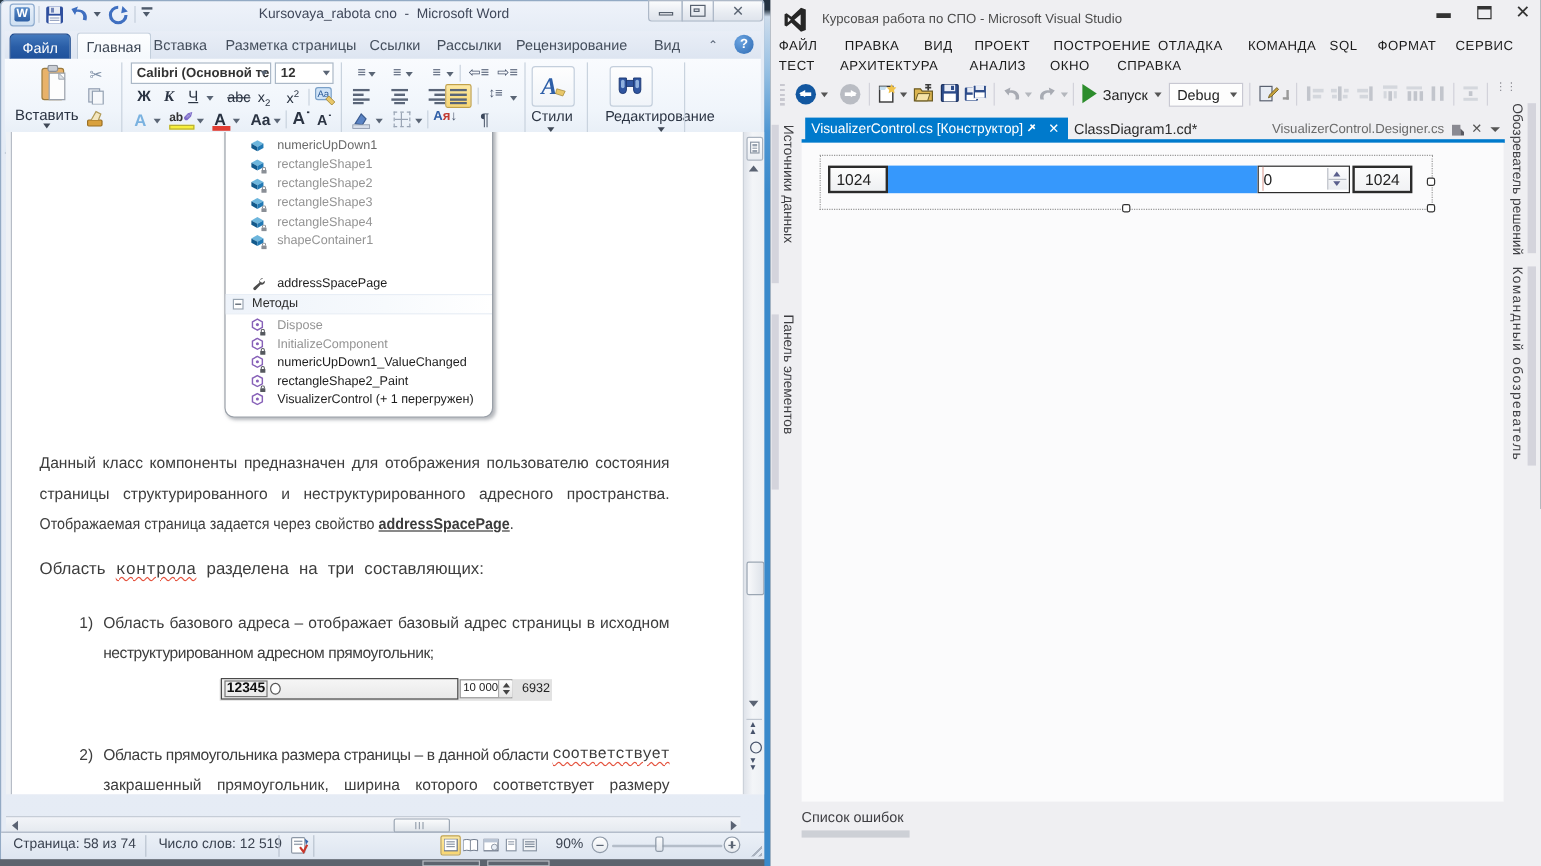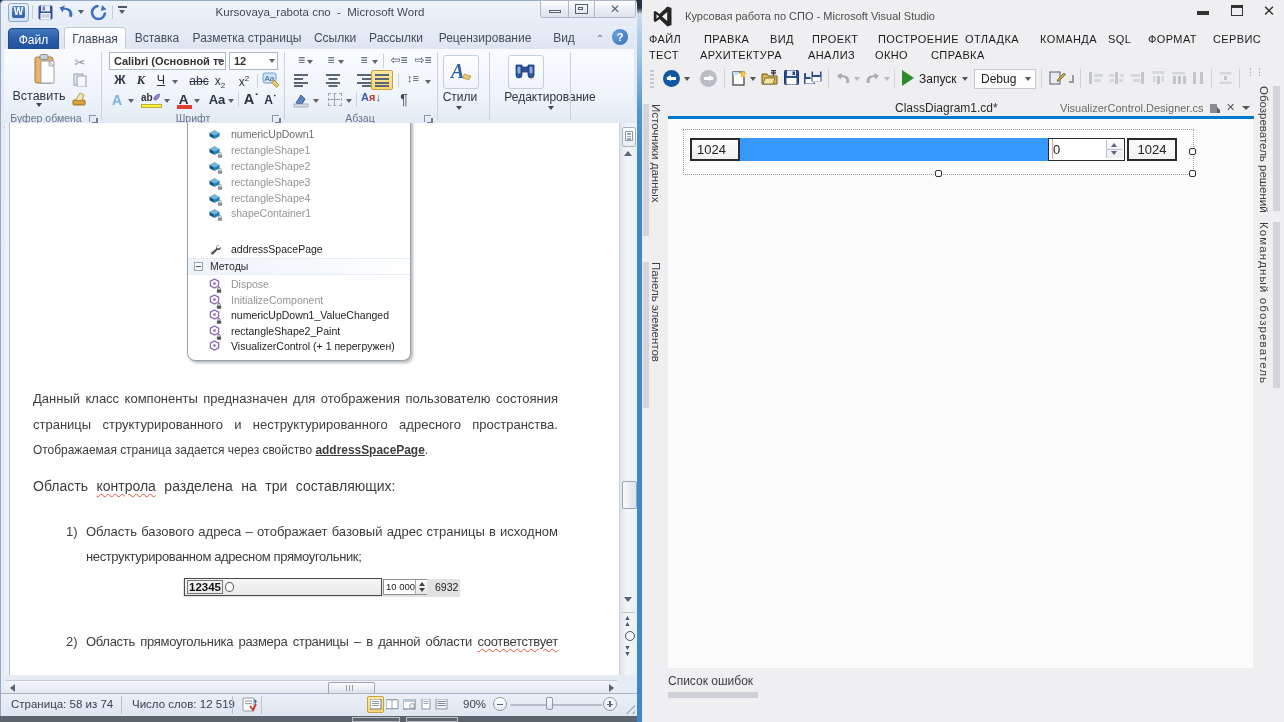--- a/index.html
+++ b/index.html
@@ -7,44 +7,44 @@
 .abs{position:absolute;}
 i.dv{position:absolute;width:1px;background:#c9d3de;}
 
 #word{position:absolute;left:0;top:0;width:638px;height:717px;background:linear-gradient(#eff3fa,#e4ebf5 30px,#e6ecf5);border-radius:5px 5px 0 0;box-shadow:inset 0 0 0 1px #93aac4;}
 #word:before{content:"";position:absolute;left:0;top:0;width:12px;height:12px;background:#22313f;clip-path:polygon(0 0,100% 0,0 100%);border-radius:5px 0 0 0;opacity:0;}
 #wtitle-t{position:absolute;left:40px;top:6px;width:560px;text-align:center;font-size:11.5px;color:#40485a;}
 
 .wb{position:absolute;top:0;height:18px;background:linear-gradient(#fbfcfd,#e8ecf2 60%,#dfe4ec);border:1px solid #aeb9c8;box-sizing:border-box;color:#5d6776;}
 
 #wtabrow{position:absolute;left:4px;top:26px;width:630px;height:23px;background:linear-gradient(#e9eef7,#dde5f1);}
-.wtab{position:absolute;top:29px;height:20px;font-size:12px;color:#444e5c;line-height:19px;text-align:center;}
+.wtab{position:absolute;top:29px;height:20px;font-size:12px;color:#444e5c;line-height:19px;}
 #tfile{position:absolute;left:8px;top:28px;width:51px;height:22px;background:linear-gradient(#4379bd,#2a5ea7 50%,#1f519b);border-radius:4px 4px 0 0;color:#fff;font-size:12px;text-align:center;line-height:22px;border:1px solid #1c4a8e;box-sizing:border-box;}
 #thome{position:absolute;left:64px;top:27px;width:62px;height:23px;background:linear-gradient(#fdfeff,#f4f8fc);border:1px solid #c2cedb;border-bottom:none;border-radius:3px 3px 0 0;color:#3c4654;font-size:12px;text-align:center;line-height:22px;box-sizing:border-box;}
 
 #wribbon{position:absolute;left:4px;top:49px;width:630px;height:79px;background:linear-gradient(#f9fbfe,#f0f5fb 55%,#e8eff7 80%,#dfe9f3);border-bottom:1px solid #b4bfcc;box-sizing:border-box;}
 .wglabel{position:absolute;top:112px;height:13px;font-size:10.5px;color:#67758b;width:120px;text-align:center;}
 .launch{position:absolute;top:115px;width:9px;height:9px;}
 .launch:before{content:"";position:absolute;left:0;top:0;width:6px;height:6px;border-left:1px solid #8794a6;border-top:1px solid #8794a6;}
 .launch:after{content:"";position:absolute;left:3px;top:3px;width:4px;height:4px;border-right:2px solid #6d7b8e;border-bottom:2px solid #6d7b8e;}
 .rbtn{position:absolute;font-size:12.5px;color:#2b3443;text-align:center;}
 .combo{position:absolute;background:#fff;border:1px solid #abb8c7;box-sizing:border-box;font-size:11px;color:#333;white-space:nowrap;overflow:hidden;font-weight:bold;}
 .cmbarrow{position:absolute;width:0;height:0;border-left:3.5px solid transparent;border-right:3.5px solid transparent;border-top:4px solid #5a6575;}
 
-#wdoc{position:absolute;left:5px;top:123px;width:632px;height:552px;background:#eef1f5;overflow:hidden;}
+#wdoc{position:absolute;left:5px;top:110px;width:632px;height:552px;background:#eef1f5;overflow:hidden;}
 #wpage{position:absolute;left:4px;top:0px;width:610px;height:552px;background:#fff;border-left:1px solid #b6bcc6;}
 #wvsb{position:absolute;left:614px;top:0px;width:18px;height:552px;background:linear-gradient(90deg,#dfe3ea,#f3f5f8 40%,#eceff3);border-left:1px solid #ccd2da;}
 #whsb{position:absolute;left:5px;top:680px;width:612px;height:13px;background:linear-gradient(#f2f4f8,#e4e9ef);border-top:1px solid #c6cdd7;}
 #wstatus{position:absolute;left:1px;top:693px;width:636px;height:23px;background:linear-gradient(#ebf0f7,#dde5f0);border-top:1px solid #a8b2c1;font-size:11.5px;color:#3a4250;}
 #wtask{position:absolute;left:0;top:716px;width:638px;height:6px;background:#5c646e;}
 
 .dline{position:absolute;font-size:13px;color:#3d3d3d;white-space:nowrap;}
 .jl{position:absolute;display:flex;justify-content:space-between;font-size:13px;color:#3d3d3d;}
 .jl span{white-space:pre;}
-.sp{text-decoration:underline;text-decoration-style:wavy;text-decoration-color:#e4533f;text-decoration-thickness:1px;text-underline-offset:2px;}
+.sp{text-decoration:underline;text-decoration-style:wavy;text-decoration-color:#e4533f;text-decoration-thickness:1px;text-underline-offset:2px;font-family:Liberation Mono, monospace;}
 
 #cdbox{position:absolute;left:182px;top:-4px;width:222px;height:240px;background:#fff;border:1px solid #9aa0a8;border-radius:0 0 8px 8px;box-shadow:2px 2px 3px rgba(120,125,135,.55);font-size:10.5px;white-space:nowrap;}
 .cdrow{position:absolute;left:0;width:100%;height:16px;line-height:16px;}
 .cdtxt{position:absolute;left:43px;top:0;}
 .gray{color:#949494;}
 .cdhead{position:absolute;left:0;width:100%;height:15px;line-height:15px;background:linear-gradient(90deg,#eef3fa,#f7fafd 60%,#fff);border-top:1px solid #e8eef6;border-bottom:1px solid #e8eef6;}
 .minus{position:absolute;left:6px;top:3px;width:9px;height:9px;border:1px solid #99a5b2;background:#fff;box-sizing:border-box;}
 .minus:after{content:"";position:absolute;left:1px;top:3px;width:5px;height:1px;background:#4a5562;}
 .cubei{position:absolute;left:20px;top:3px;width:13px;height:11px;}
 .locki{position:absolute;left:29px;top:10px;width:6px;height:6px;}
@@ -446,20 +446,28 @@
           <span>Область</span>
           <span>прямоугольника</span>
           <span>размера</span>
           <span>страницы</span>
           <span>–</span>
           <span>в</span>
           <span>данной</span>
           <span>области</span>
           <span class="sp">соответствует</span>
         </div>
+    <div class="jl" style="left:81px;top:536px;width:472px;">
+          <span>закрашенный</span>
+          <span>прямоугольник,</span>
+          <span>ширина</span>
+          <span>которого</span>
+          <span>соответствует</span>
+          <span>размеру</span>
+        </div>
 
     <div id="wvsb">
       <div class="abs" style="left:2px;top:4px;width:14px;height:20px;background:linear-gradient(#fdfdfe,#e9edf2);border:1px solid #aab3bf;border-radius:2px;box-sizing:border-box;">
         <div class="abs" style="left:2px;top:3px;width:8px;height:10px;border:1px solid #8d98a6;background:#fff;box-sizing:border-box;">
               <div style="margin:1px;height:1.5px;background:#99a3b0;"></div>
               <div style="margin:1px;height:1.5px;background:#99a3b0;"></div>
               <div style="margin:1px;height:1.5px;background:#99a3b0;"></div>
             </div>
       </div>
       <div class="abs" style="left:4px;top:28px;width:0;height:0;border-left:4.5px solid transparent;border-right:4.5px solid transparent;border-bottom:5px solid #5a6373;"></div>
@@ -667,20 +675,23 @@
   </g>
   <div class="abs" style="left:569px;top:69px;width:1px;height:19px;background:#d2d2da;"></div>
   <svg class="abs" style="left:576px;top:71px;" width="15" height="14">
         <rect y="1" width="12" height="2.5" fill="#d4d7dd" x="1.5"></rect>
         <rect x="1.5" y="10.5" width="12" height="2.5" fill="#d4d7dd"></rect>
         <rect x="6" y="5" width="3" height="4" fill="#c2c5cc"></rect>
       </svg>
   <div class="abs" style="left:597px;top:69px;width:1px;height:19px;background:#d2d2da;"></div>
   <div class="abs" style="left:604px;top:70px;width:4px;height:18px;color:#8a8a92;font-size:9px;line-height:5px;">⋮⋮</div>
   
+  <div id="bluetab"><span style="padding:0 3px 0 5px;">VisualizerControl.cs [Конструктор]</span><svg width="9" height="10" viewBox="0 0 9 10" style="vertical-align:-1px;">
+          <path d="M1,4 h5 M3.5,1.5 v5 M3.5,6.5 v2.5" stroke="#fff" stroke-width="1.3" fill="none" transform="rotate(45 4.5 5)"></path>
+        </svg><span style="padding:0 6px 0 9px;font-size:11px;">✕</span></div>
   <div class="abs" style="left:253px;top:101px;font-size:12px;color:#2b2b2b;">ClassDiagram1.cd*</div>
   <div class="abs" style="left:418px;top:102px;font-size:11px;color:#6b6b6b;">VisualizerControl.Designer.cs</div>
   <svg class="abs" style="left:567px;top:103px;" width="12" height="11" viewBox="0 0 12 11">
         <rect x="1" y="1" width="7" height="9" fill="#8a8a92"></rect>
         <path d="M8,4 l3,3 v3 h-3 z" fill="#5a5a62"></path>
       </svg>
   <div class="abs" style="left:584px;top:101px;font-size:11px;color:#555;">✕</div>
   <div class="abs" style="left:600px;top:106px;width:0;height:0;border-left:4px solid transparent;border-right:4px solid transparent;border-top:4.5px solid #555;"></div>
   <div id="blueline"></div>
   

